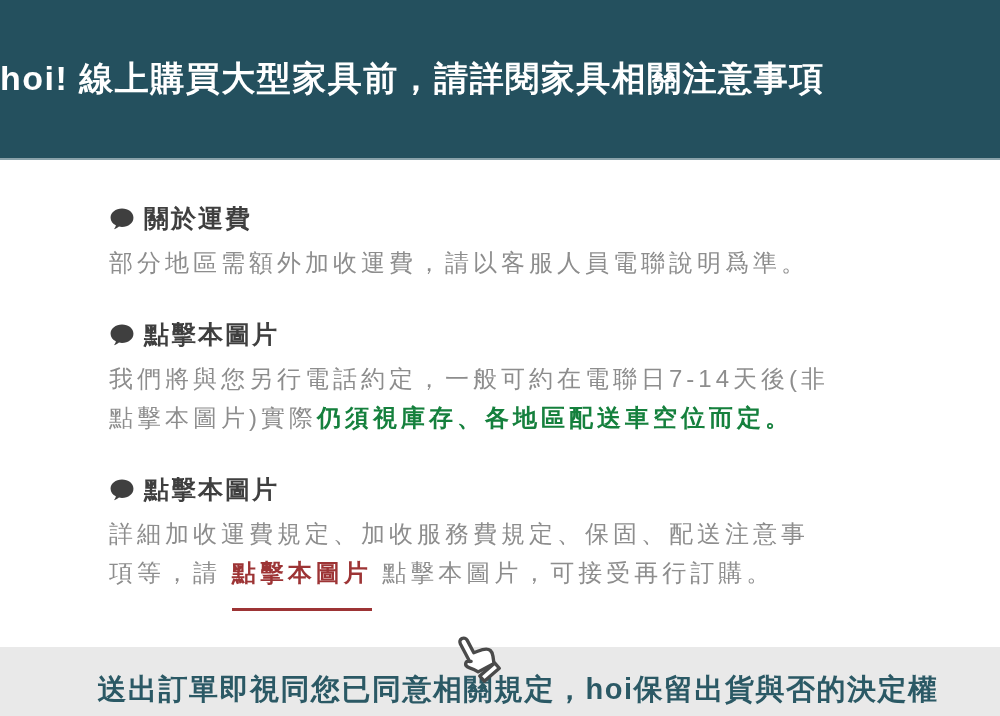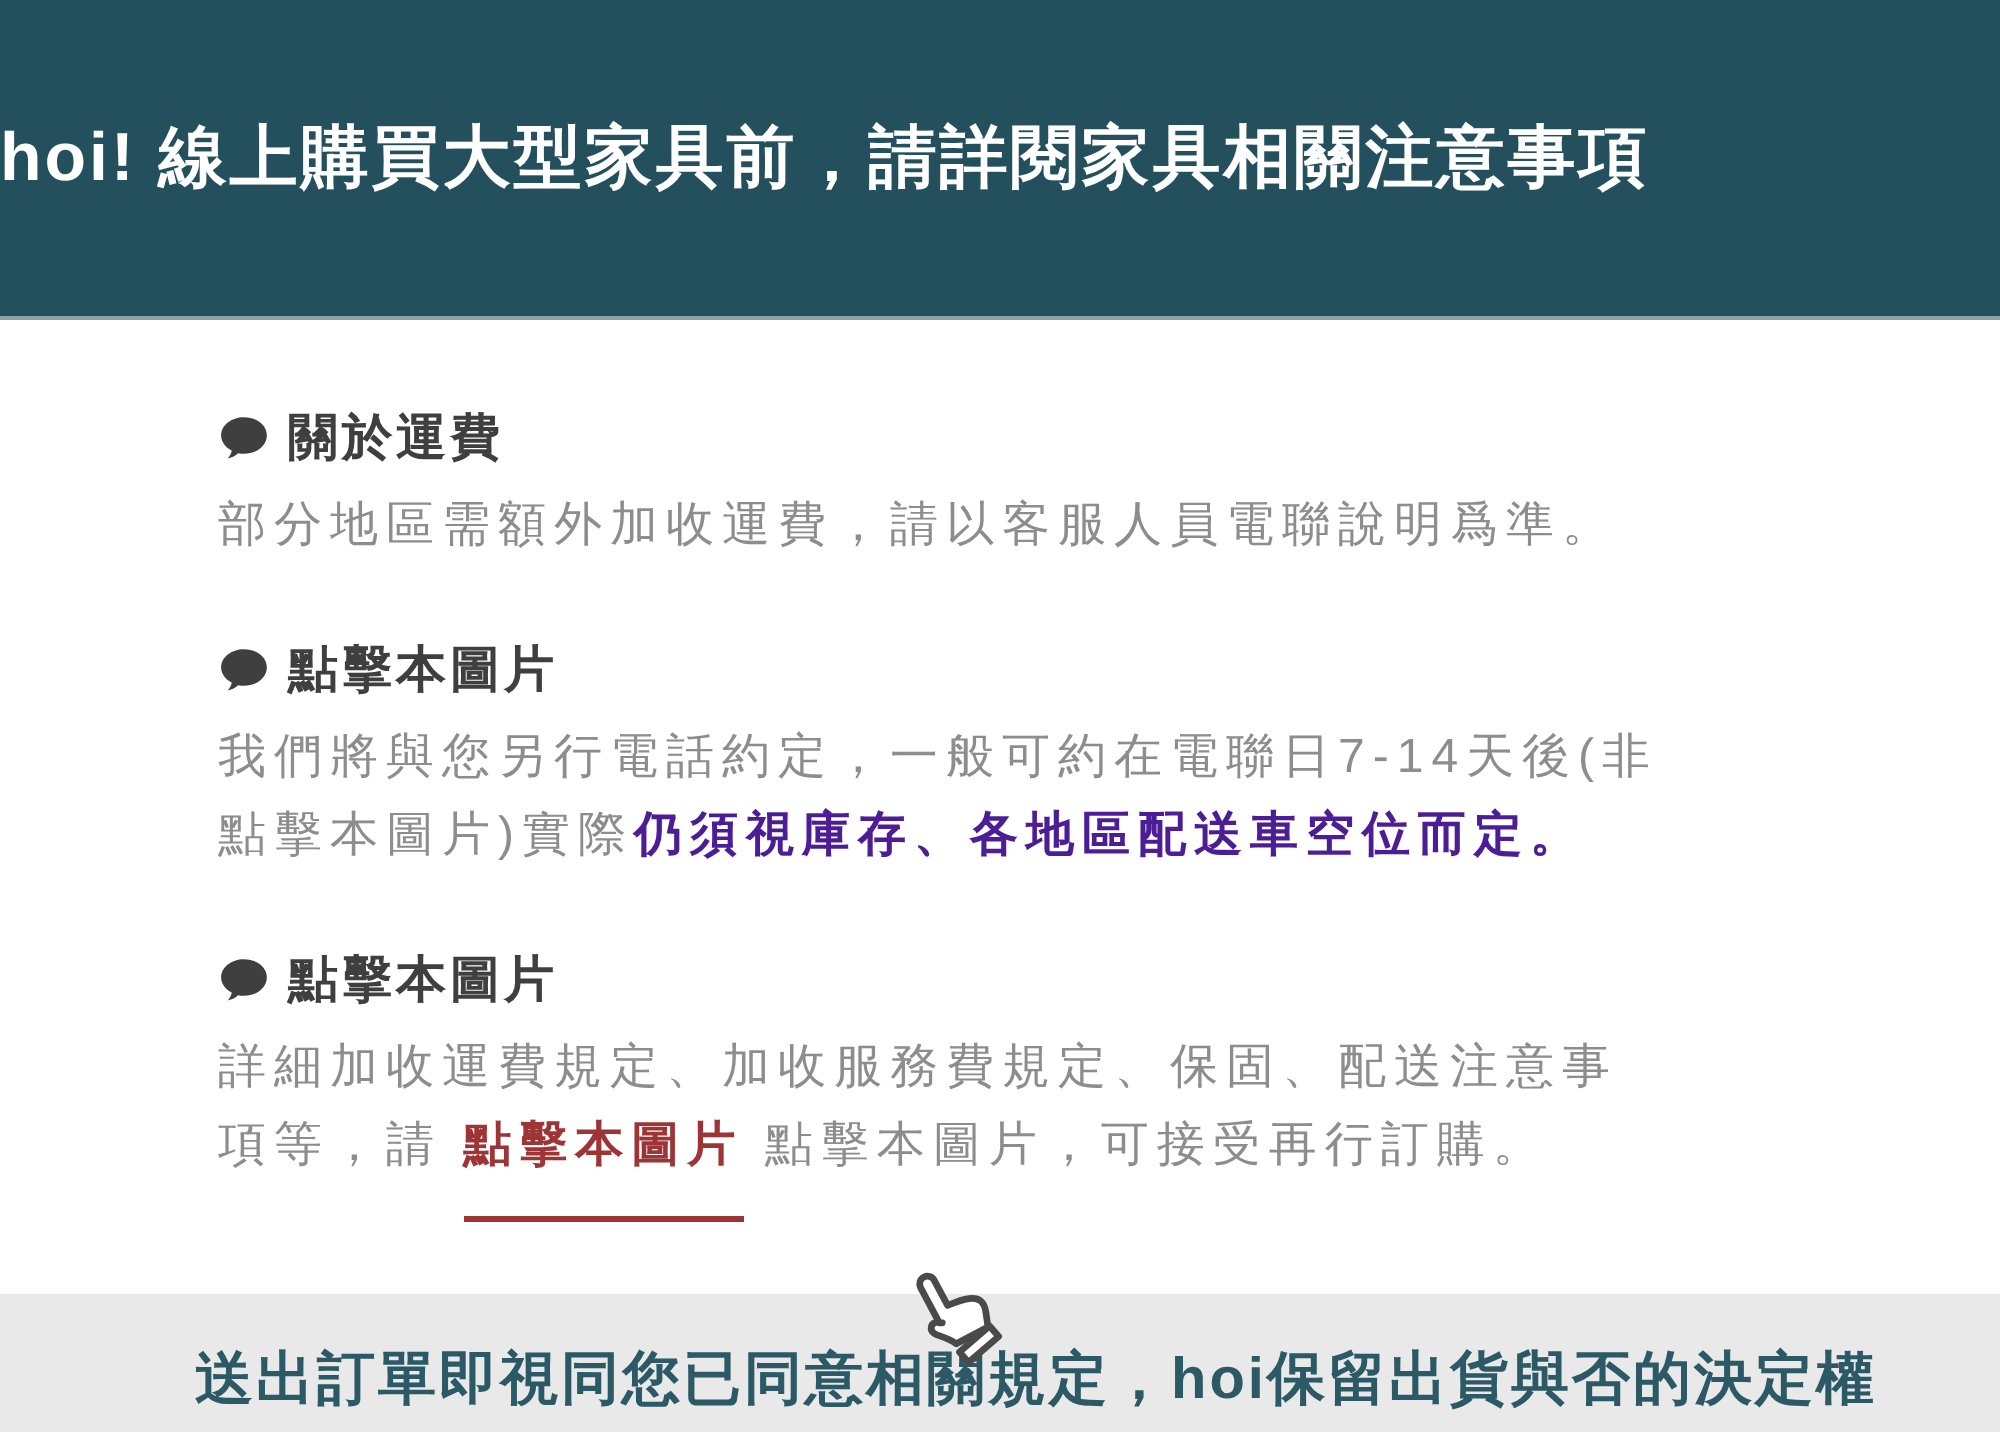--- a/index.html
+++ b/index.html
@@ -55,21 +55,21 @@
     letter-spacing: 2px;
     white-space: nowrap;
   }
   .sec-line {
     font-size: 24px;
     line-height: 39px;
     color: #8d8d8d;
     letter-spacing: 4px;
     white-space: pre;
   }
-  .seg-red { color: #4c1d95; font-weight: 700; }
+  .seg-red { color: #15803d; font-weight: 700; }
   .link {
     position: relative;
     display: inline-block;
     color: #9d3435;
     font-weight: 700;
     border-bottom: 3px solid #9d3435;
     padding-bottom: 16px;
     cursor: pointer;
   }
   .cursor-icon {

